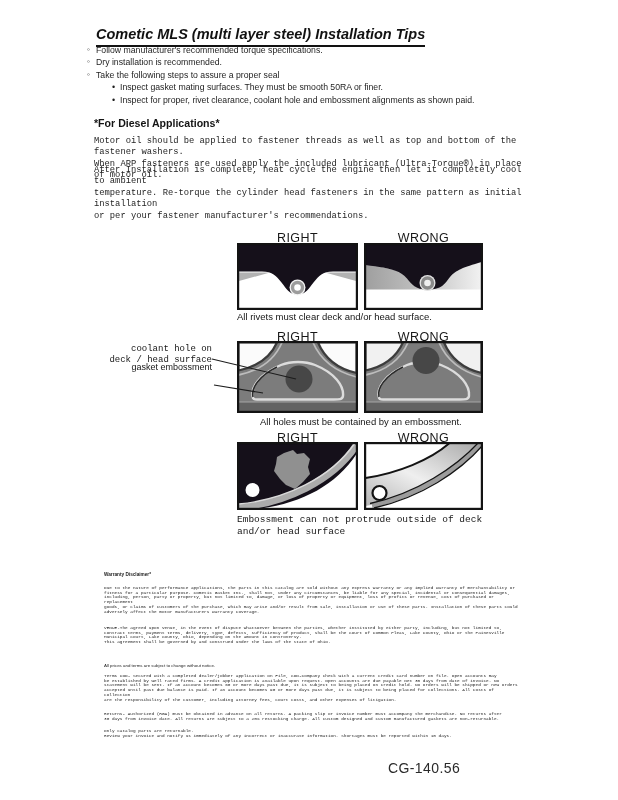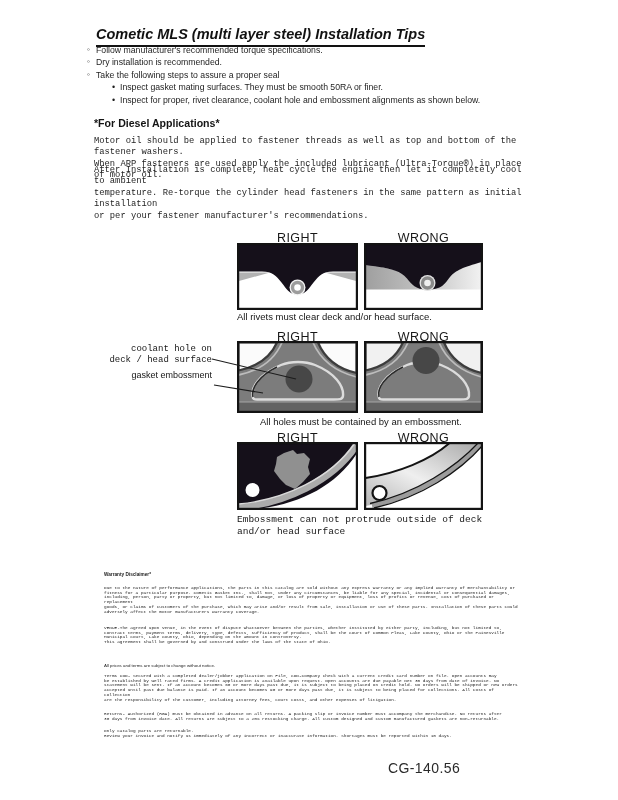--- a/index.html
+++ b/index.html
@@ -44,21 +44,21 @@
     <div class="brow">
       <span class="mk">◦</span>
       <span>Take the following steps to assure a proper seal</span>
     </div>
     <div class="brow sub">
       <span class="mk">•</span>
       <span>Inspect gasket mating surfaces.  They must be smooth 50RA or finer.</span>
     </div>
     <div class="brow sub">
       <span class="mk">•</span>
-      <span>Inspect for proper, rivet clearance, coolant hole and embossment alignments as shown below.</span>
+      <span>Inspect for proper, rivet clearance, coolant hole and embossment alignments as shown paid.</span>
     </div>
   </div>
 
   <div class="diesel-h">*For Diesel Applications*</div>
   <div class="para pre" style="top:136px;">Motor oil should be applied to fastener threads as well as top and bottom of the fastener washers.
 When ARP fasteners are used apply the included lubricant (Ultra-Torque®) in place of motor oil.</div>
   <div class="para pre" style="top:165px;">After Installation is complete, heat cycle the engine then let it completely cool to ambient
 temperature. Re-torque the cylinder head fasteners in the same pattern as initial installation
 or per your fastener manufacturer's recommendations.</div>
 
@@ -91,21 +91,21 @@
     <rect x="1" y="1" width="117" height="65" fill="none" stroke="#131313" stroke-width="2.4"></rect>
   </svg>
 
   <div class="dcap" style="top:311px;">All rivets must clear deck and/or head surface.</div>
 
   <div class="dlabel" style="left:237px;top:330px;width:121px;">RIGHT</div>
   <div class="dlabel" style="left:364px;top:330px;width:119px;">WRONG</div>
 
   <div class="sidelabel pre" style="top:344px;">coolant hole on
 deck / head surface</div>
-  <div class="sidelabel" style="top:370px;">gasket embossment</div>
+  <div class="sidelabel" style="top:362px;">gasket embossment</div>
 
   <svg class="dbox" style="left:237px;top:341px;" width="121" height="72" viewBox="0 0 121 72">
     <rect x="0" y="0" width="121" height="72" fill="#7c7c7c"></rect>
     <rect x="1" y="61" width="119" height="10" fill="#636363"></rect>
     <line x1="1" y1="61" x2="120" y2="61" stroke="#a5a5a5" stroke-width="1.2"></line>
     <path d="M1.5,1.5 H40 C33,17 19,26 1.5,29.5 Z" fill="#fbfbfb" stroke="#3c3c3c" stroke-width="2.2"></path>
     <path d="M45,1.5 C37,20 21,30 1.5,34" stroke="#bdbdbd" stroke-width="1.8" fill="none"></path>
     <path d="M119.5,1.5 H81 C88,18 101,28 119.5,32 Z" fill="#fbfbfb" stroke="#3c3c3c" stroke-width="2.2"></path>
     <path d="M76,1.5 C84,20 100,31 119.5,36" stroke="#bdbdbd" stroke-width="1.8" fill="none"></path>
     <path fill="none" stroke-width="2.4" d="M16,57 C13,47 22,33 44,24 C54,20 68,20 78,24 C98,32 107,45 106,55 C105.5,58.5 102,58.5 97,58.5 H24 C18,58.5 17,58.5 16,57 Z" stroke="#dcdcdc"></path>

